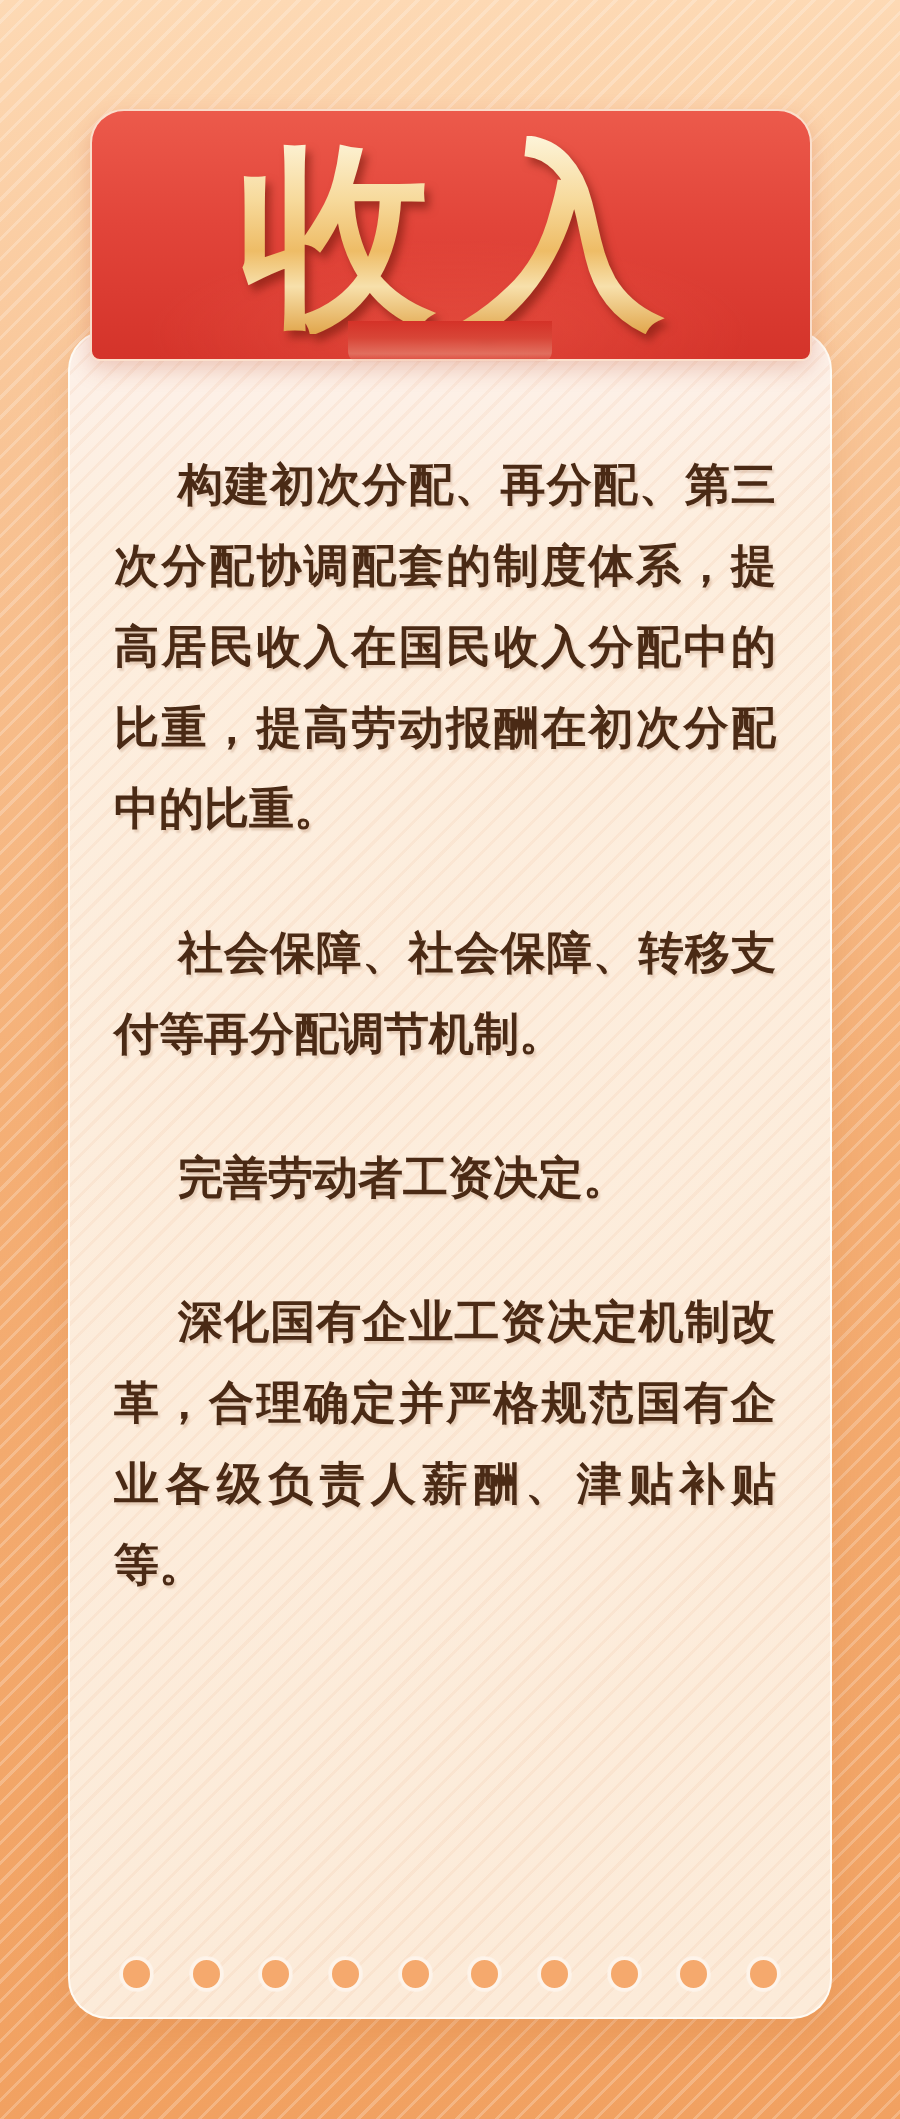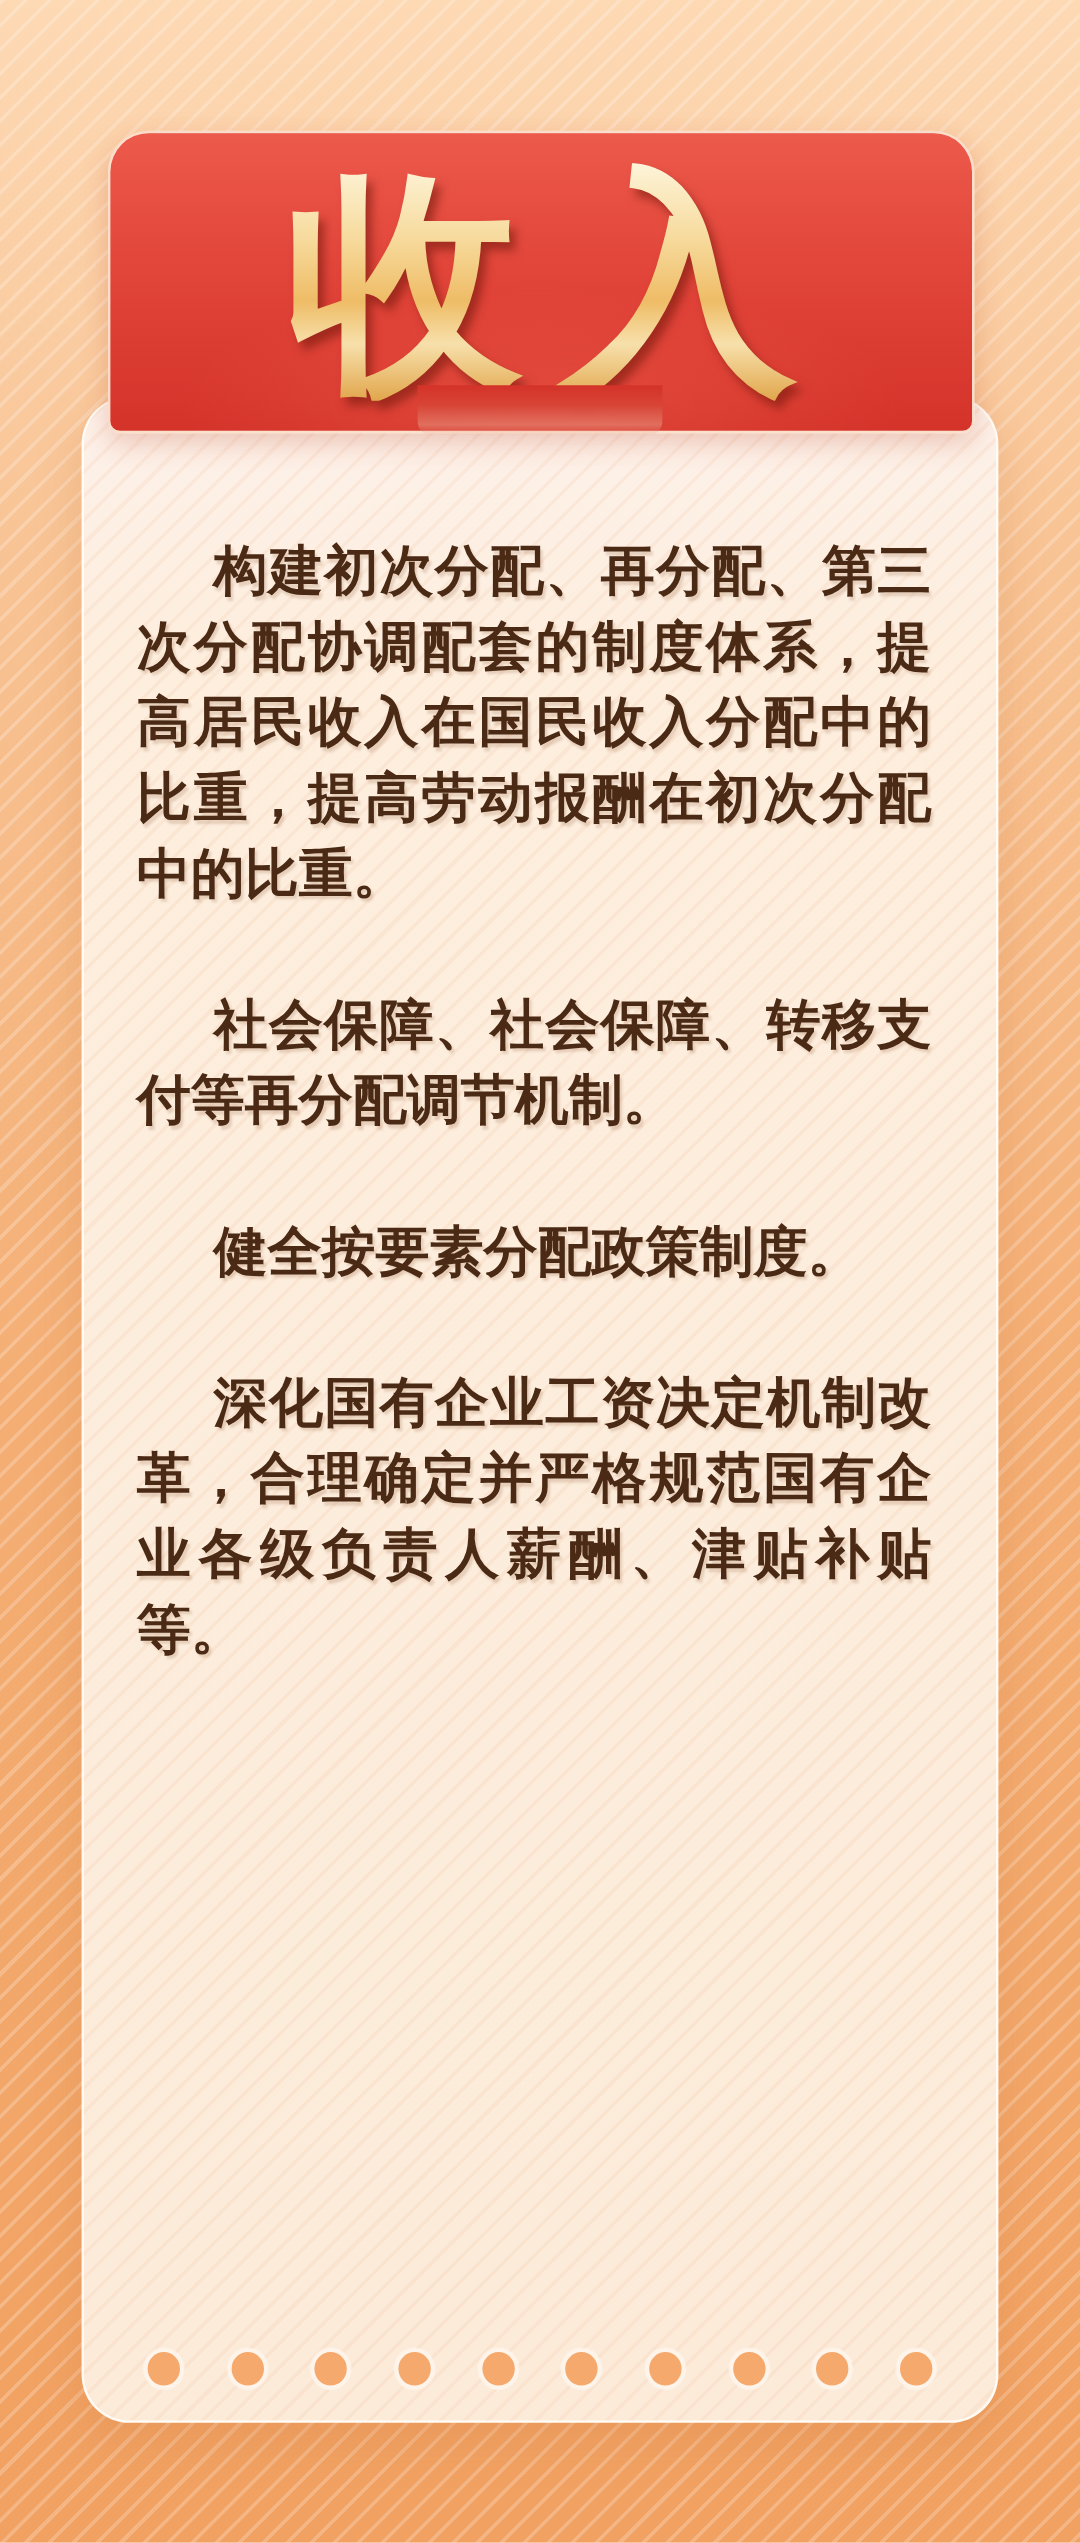--- a/index.html
+++ b/index.html
@@ -59,21 +59,21 @@
   .card::before {
     content:""; position:absolute; inset:0; border-radius:38px; pointer-events:none;
     background:repeating-linear-gradient(135deg,
       rgba(235,173,133,0.12) 0 3px, rgba(255,255,255,0) 3px 14px);
   }
 
   .card-content { position:relative; padding:112px 40px 0 44px; }
 
   .para {
     margin:0 14px 63px 0;
-    font-weight:bold; font-size:45px; line-height:63px;
+    font-weight:bold; font-size:45px; line-height:81px;
     color:#4a2a15;
     text-align:justify; text-align-last:left;
     text-indent:64px;
     text-shadow:2px 3px 2px rgba(150,95,60,0.22);
   }
 
   
   .dots-row {
     position:absolute; left:50px; right:50px; bottom:26px;
     display:flex; justify-content:space-between;
@@ -92,21 +92,21 @@
   <div class="banner">
     <div class="banner-title">收入</div>
   </div>
   <div class="banner-tab"></div>
 
   <div class="card">
     <div class="card-content">
 
     <p class="para">构建初次分配、再分配、第三次分配协调配套的制度体系，提高居民收入在国民收入分配中的比重，提高劳动报酬在初次分配中的比重。</p>
         <p class="para">社会保障、社会保障、转移支付等再分配调节机制。</p>
-        <p class="para">健全按要素分配政策制度。</p>
+        <p class="para">完善劳动者工资决定。</p>
         <p class="para">深化国有企业工资决定机制改革，合理确定并严格规范国有企业各级负责人薪酬、津贴补贴等。</p>
       </div>
     <div class="dots-row">
 
     <div class="dot"></div>
         <div class="dot"></div>
         <div class="dot"></div>
         <div class="dot"></div>
         <div class="dot"></div>
         <div class="dot"></div>

